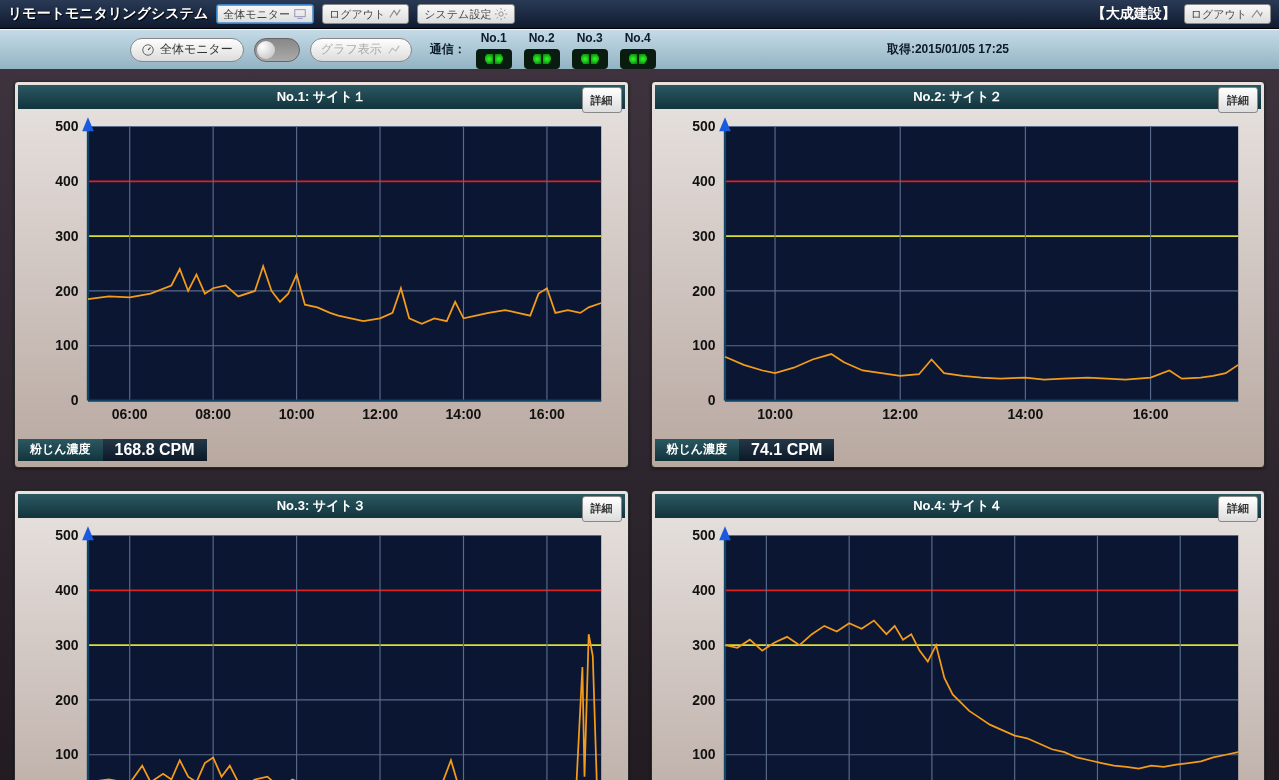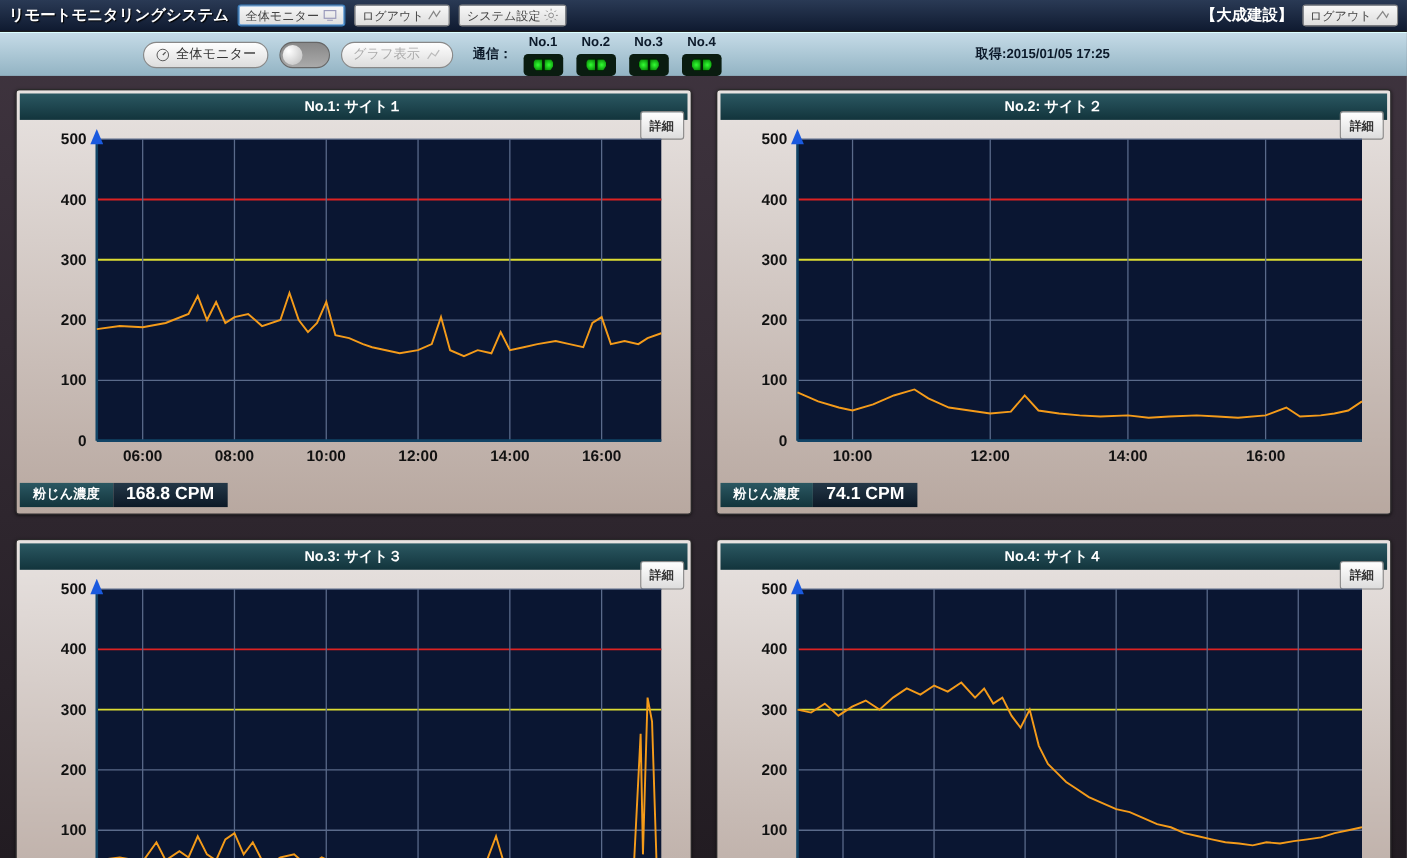--- a/index.html
+++ b/index.html
@@ -93,21 +93,21 @@
   box-shadow: 0 1px 3px rgba(0,0,0,.5);
 }
 .panel-head {
   height: 24px;
   background: linear-gradient(to bottom,#2b5862,#12343c);
   display:flex; align-items:center; justify-content:center;
   font-size:13px; font-weight:bold; color:#fff;
   position:relative;
 }
 .detail-btn{
-  position:absolute; right:3px; top:16px; height:19px;
+  position:absolute; right:3px; top:2px; height:19px;
   background: linear-gradient(to bottom,#fff,#ddd);
   border:1px solid #888; border-radius:3px; font-size:11px;
   color:#333; padding:12px 8px; cursor:pointer; display:flex; align-items:center;
 }
 .chart-wrap{ flex:1; position:relative; }
 .chart-svg{ width:100%; height:100%; display:block;}
 .panel-foot{
   height:28px; display:flex; align-items:center;
   gap:0; padding-right:4px;
 }

